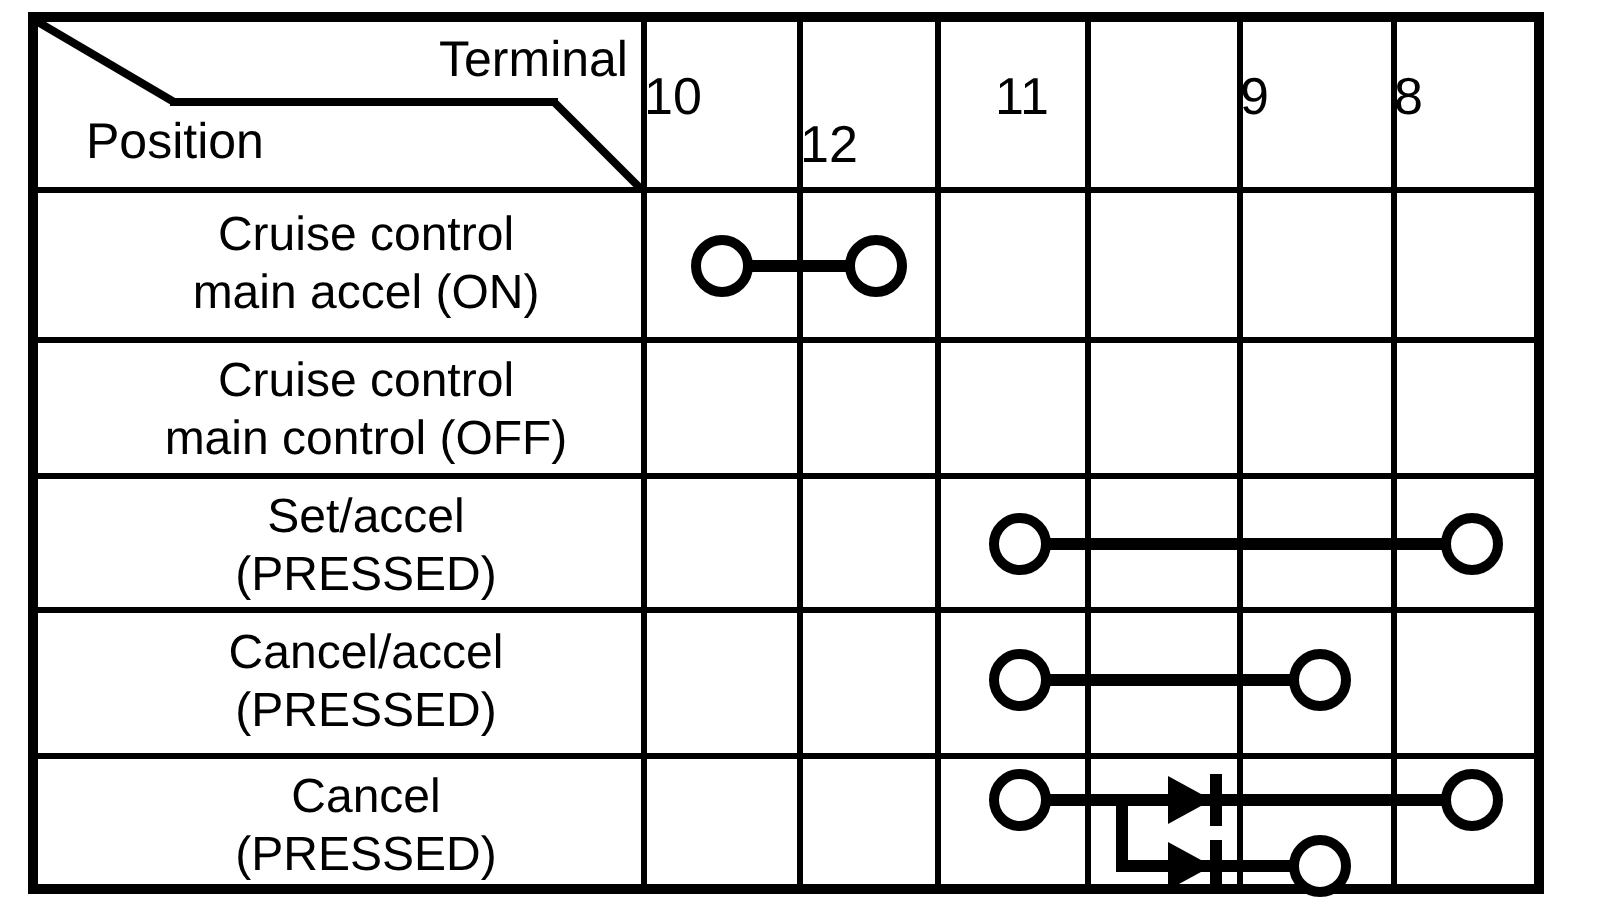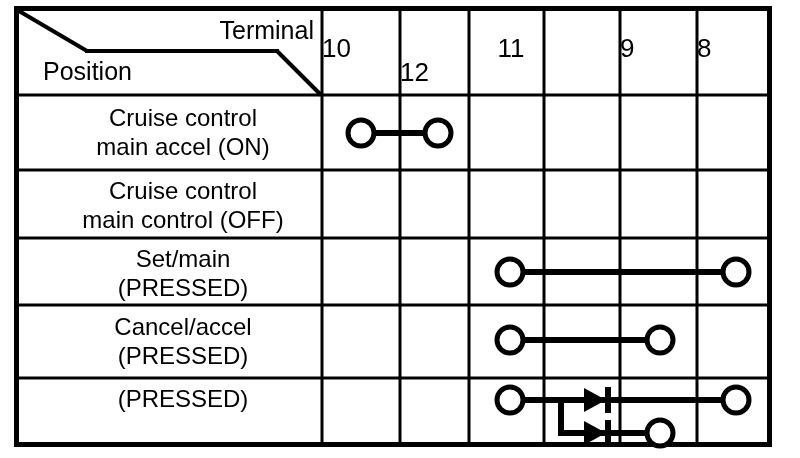--- a/index.html
+++ b/index.html
@@ -183,27 +183,28 @@
       <span class="l1">Cruise control</span>
       <span class="l2">main accel (ON)</span>
     </div>
 
     <div class="rowlabel" style="top:170px;">
       <span class="l1">Cruise control</span>
       <span class="l2">main control (OFF)</span>
     </div>
 
     <div class="rowlabel" style="top:238px;">
-      <span class="l1">Set/main</span>
+      <span class="l1">Set/accel</span>
       <span class="l2">(PRESSED)</span>
     </div>
 
     <div class="rowlabel" style="top:306px;">
       <span class="l1">Cancel/accel</span>
       <span class="l2">(PRESSED)</span>
     </div>
 
     <div class="rowlabel" style="top:378px;">
+      <span class="l1">Cancel</span>
       <span class="l2">(PRESSED)</span>
     </div>
 
   </div>
 </div>
 
 </body></html>

